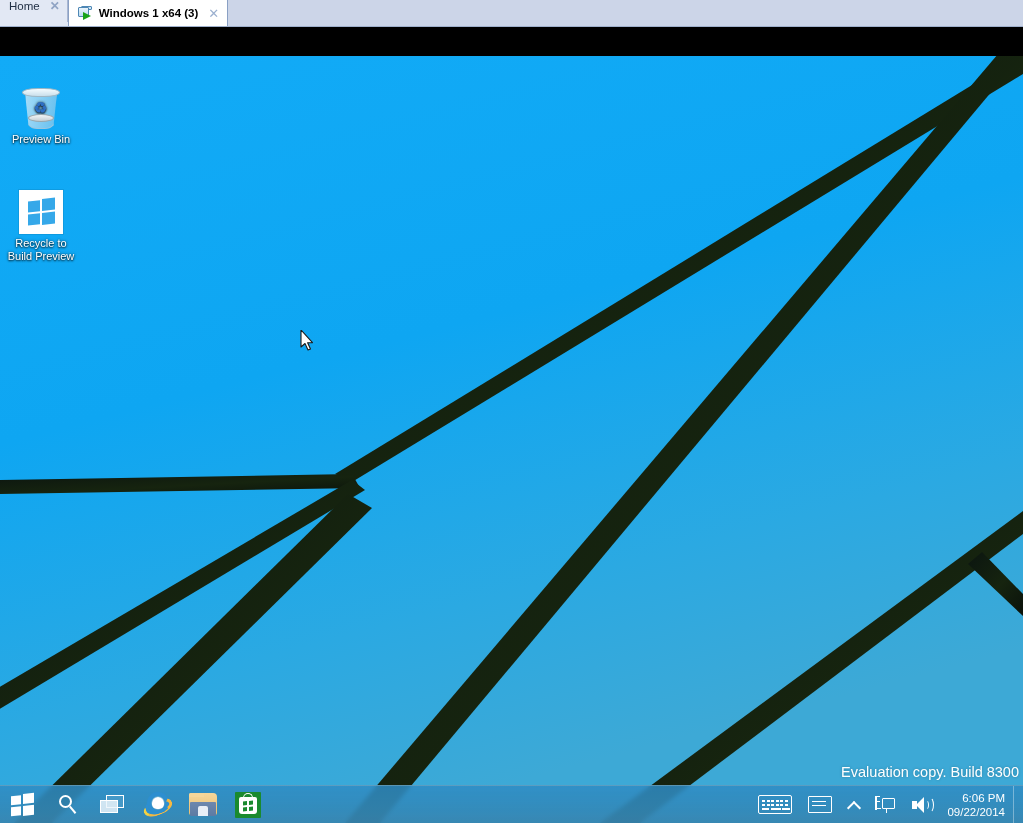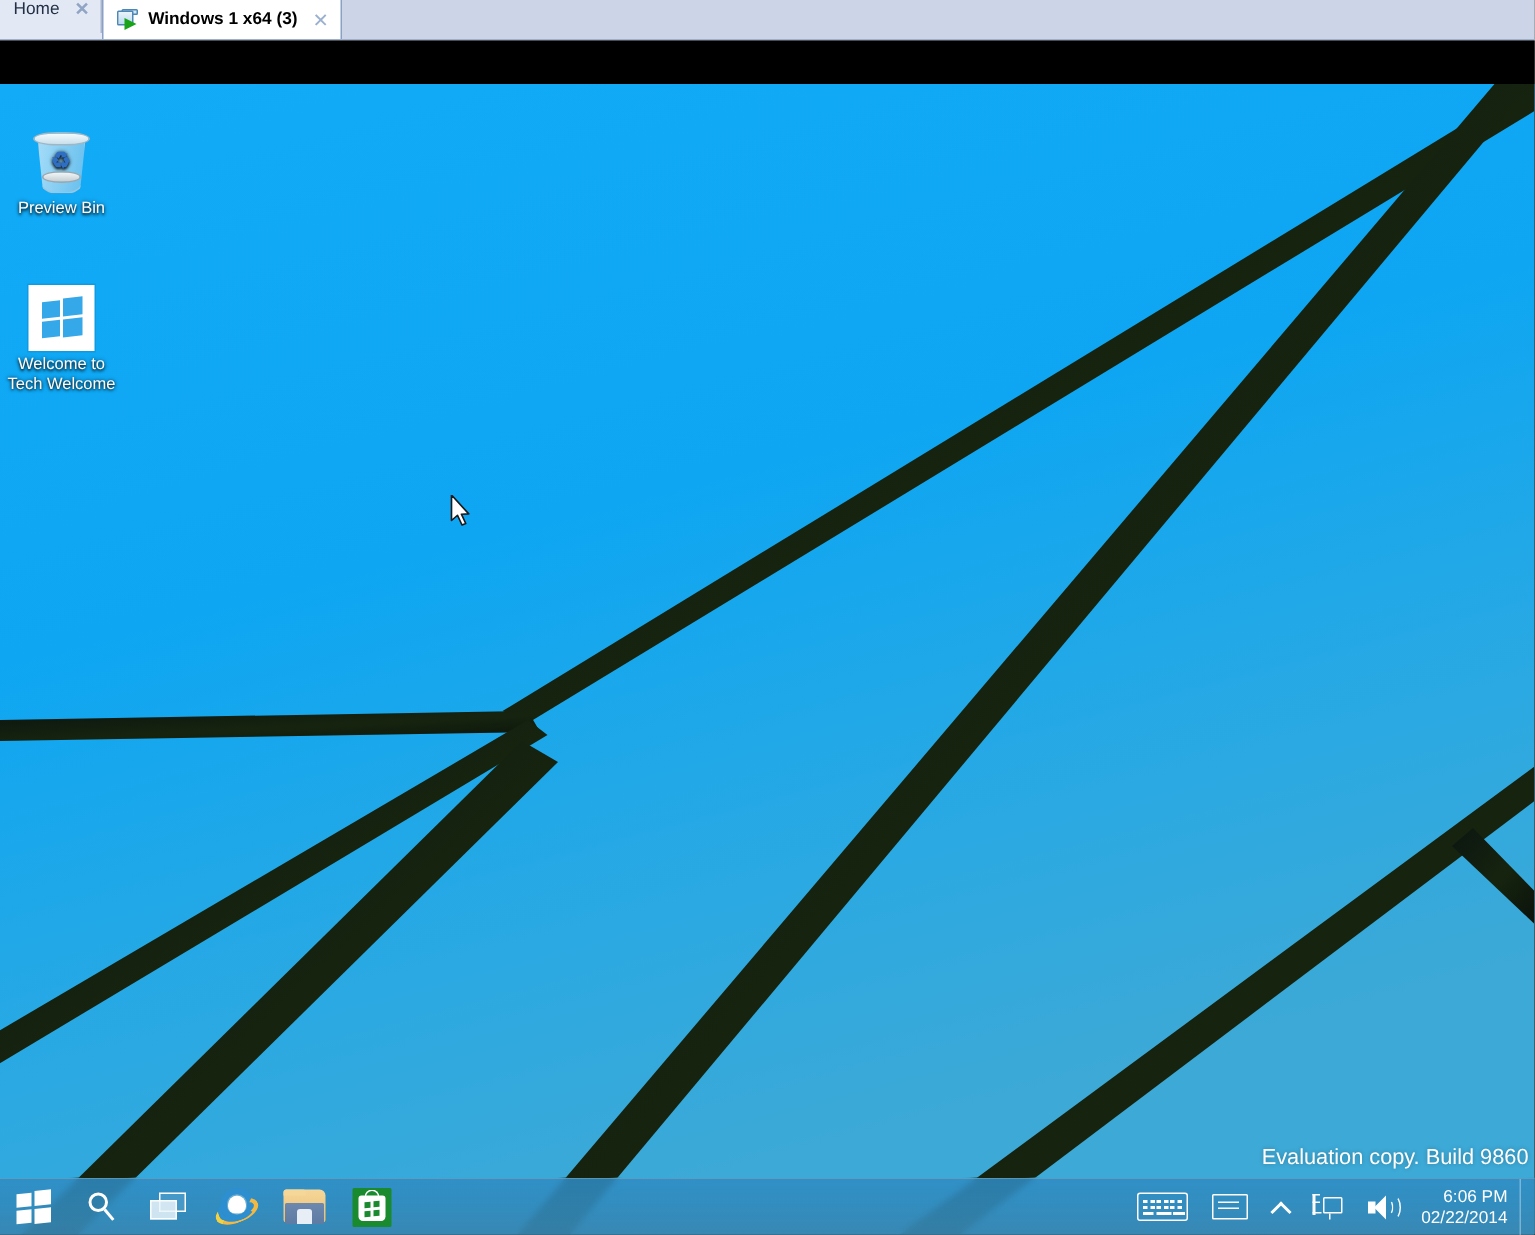--- a/index.html
+++ b/index.html
@@ -366,26 +366,26 @@
       <div class="glyph">
         <div class="wtile">
           <div class="wflag">
               <span class="a"></span>
               <span class="b"></span>
               <span class="c"></span>
               <span class="d"></span>
             </div>
         </div>
       </div>
-      <div>Welcome to</div>
-      <div>Tech Welcome</div>
+      <div>Recycle to</div>
+      <div>Build Preview</div>
     </div>
 
     <div id="watermark">
-      <div>Evaluation copy. Build 9860</div>
+      <div>Evaluation copy. Build 8300</div>
     </div>
 
     <svg id="cursor" viewBox="0 0 14 21">
       <polygon points="1,0 1,17 5,13.5 8,20 10.5,19 7.6,12.8 12.5,12.6" fill="#ffffff" stroke="#1b1b1b" stroke-width="1.1" stroke-linejoin="round"></polygon>
     </svg>
 
     <div id="taskbar">
 
       <div id="taskbar-left">
 
@@ -493,21 +493,21 @@
           <div class="spk">
             <span class="body"></span>
               <span class="cone"></span>
               <span class="w1"></span>
               <span class="w2"></span>
           </div>
         </div>
 
         <div id="clock">
           <div>6:06 PM</div>
-          <div>02/22/2014</div>
+          <div>09/22/2014</div>
         </div>
 
         <div id="showdesktop"></div>
 
       </div>
     </div>
 
   </div>
 </div>
 

